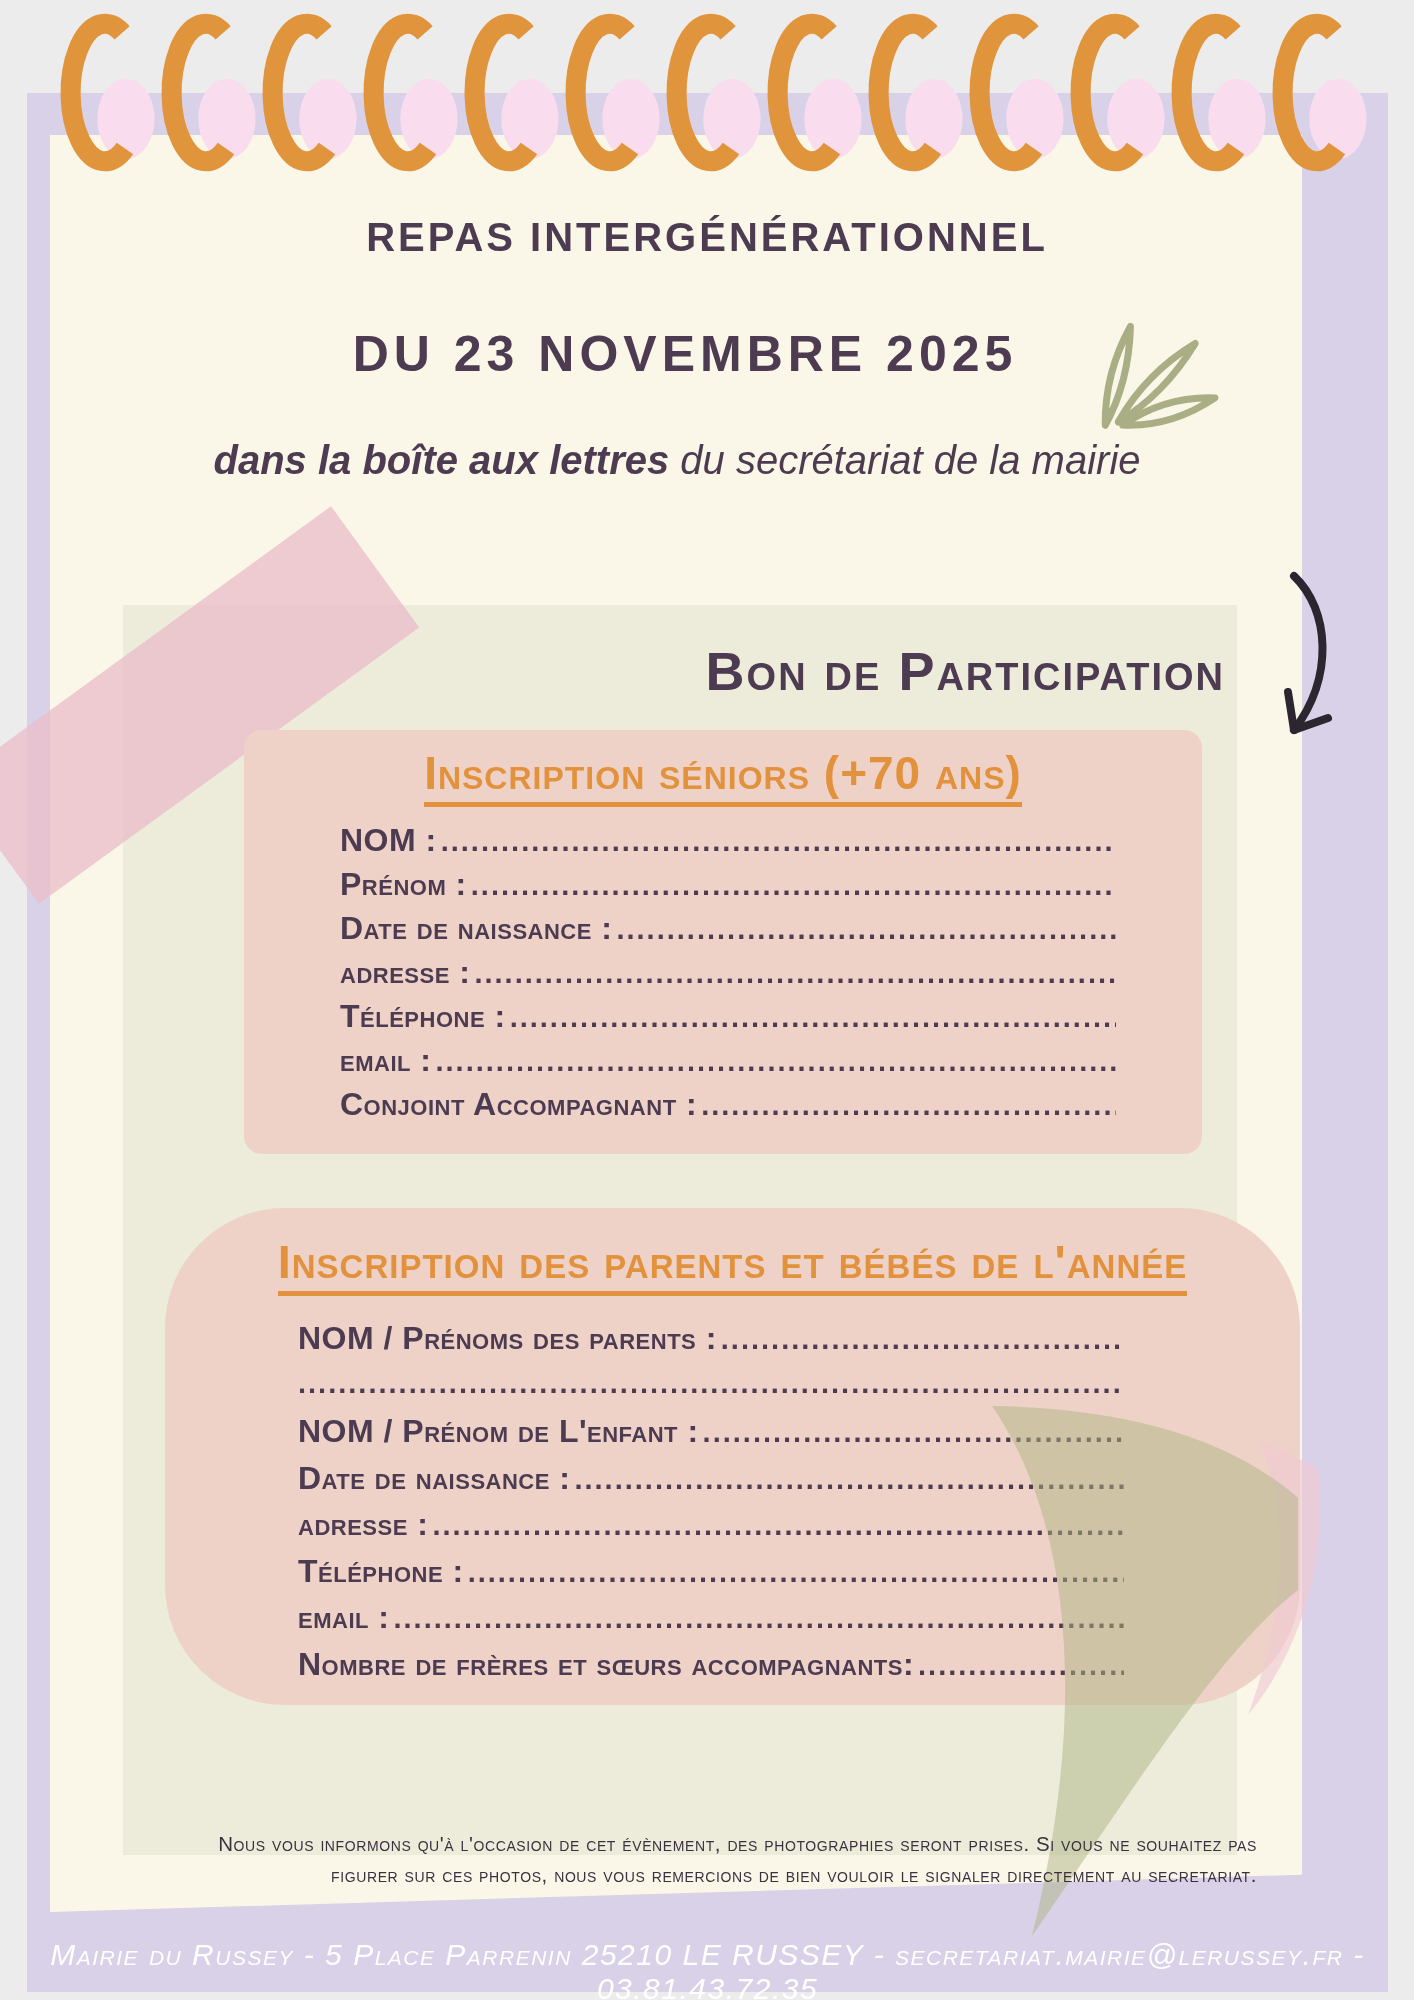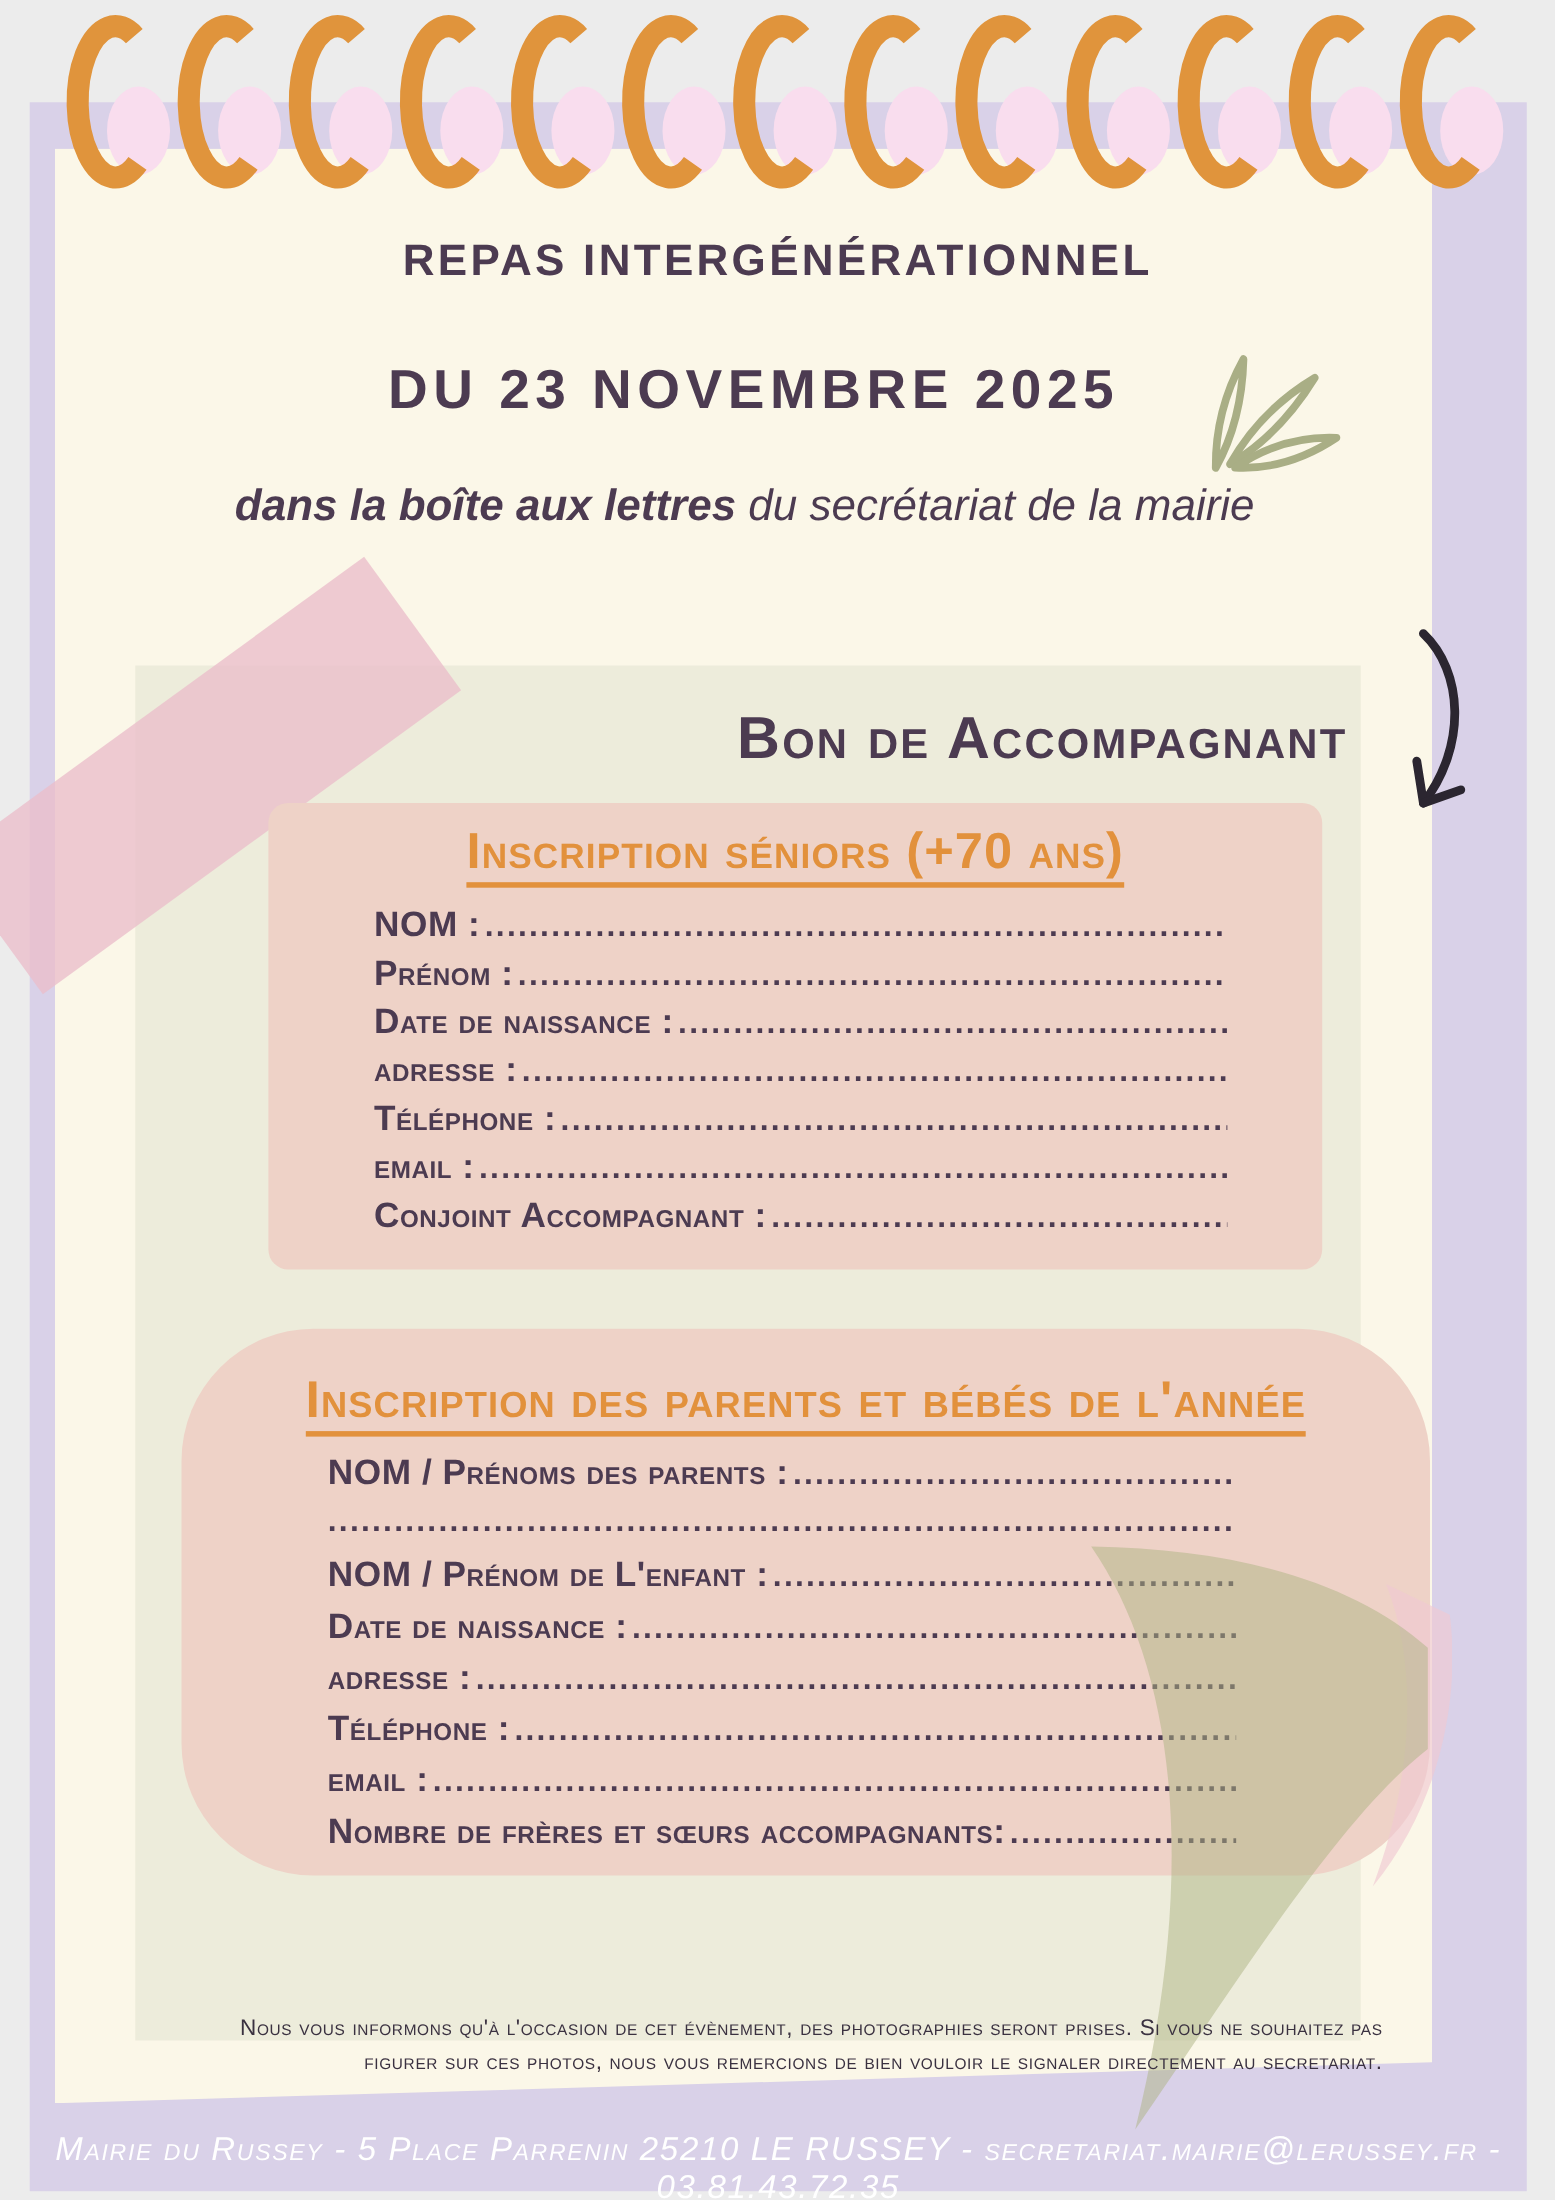--- a/index.html
+++ b/index.html
@@ -29,21 +29,21 @@
          font-style:italic;font-size:40px;line-height:48px;font-weight:500;z-index:5}
   .intro b{font-weight:800}
   .bon{position:absolute;left:123px;top:640px;width:1114px;text-align:right;padding-right:12px;
        color:var(--ink);font-size:54px;font-weight:bold;font-variant:small-caps;letter-spacing:2px;z-index:5}
   .arrow{position:absolute;left:1242px;top:568px;width:100px;height:190px;z-index:6}
   .box{position:absolute;background:var(--box);z-index:5}
   .box1{left:244px;top:730px;width:958px;height:424px;border-radius:18px}
   .box2{left:165px;top:1208px;width:1135px;height:497px;border-radius:120px}
   .boxhead{text-align:center;color:var(--orange);font-weight:bold;font-variant:small-caps;letter-spacing:1px}
   .box1 .boxhead{margin-top:16px;font-size:46px}
-  .box2 .boxhead{margin-top:36px;font-size:47px}
+  .box2 .boxhead{margin-top:26px;font-size:47px}
   .boxhead span{border-bottom:5px solid var(--orange);padding-bottom:3px}
   .rows{position:absolute}
   .box1 .rows{top:92px;left:96px;right:86px}
   .box2 .rows{top:112px;left:133px;right:176px}
   .field-row{display:flex;align-items:baseline;height:44px;overflow:hidden}
   .box2 .field-row{height:46.5px}
   .field-label{white-space:nowrap;color:var(--ink);font-weight:bold;font-variant:small-caps;
                font-size:32px;letter-spacing:.5px;padding-right:4px}
   .dots{flex:1;overflow:hidden;white-space:nowrap;color:var(--ink);font-weight:bold;
         font-size:29px;letter-spacing:2px}
@@ -125,21 +125,21 @@
       <path transform="translate(18,138) rotate(-74)" d="M8 0 Q 58 -15 110 -3 Q 56 11 8 0 Z"></path>
       <path transform="translate(26,134) rotate(-44)" d="M10 0 Q 64 -16 120 -3 Q 62 12 10 0 Z"></path>
       <path transform="translate(30,132) rotate(-14)" d="M8 0 Q 56 -18 104 -4 Q 54 14 8 0 Z"></path>
     </g>
   </svg>
 
   <div class="intro">
       <div><b>dans la boîte aux lettres</b><span> du secrétariat de la mairie</span></div>
     </div>
 
-  <div class="bon">Bon de Accompagnant</div>
+  <div class="bon">Bon de Participation</div>
 
   <svg class="arrow" viewBox="0 0 100 190">
     <g style="fill:none;stroke:var(--arrow);stroke-width:8;stroke-linecap:round;stroke-linejoin:round">
       <path d="M 52 8 C 88 42 92 110 52 162"></path>
       <path d="M 52 162 L 46 124"></path>
       <path d="M 52 162 L 86 150"></path>
     </g>
   </svg>
 
   <div class="box box1">

